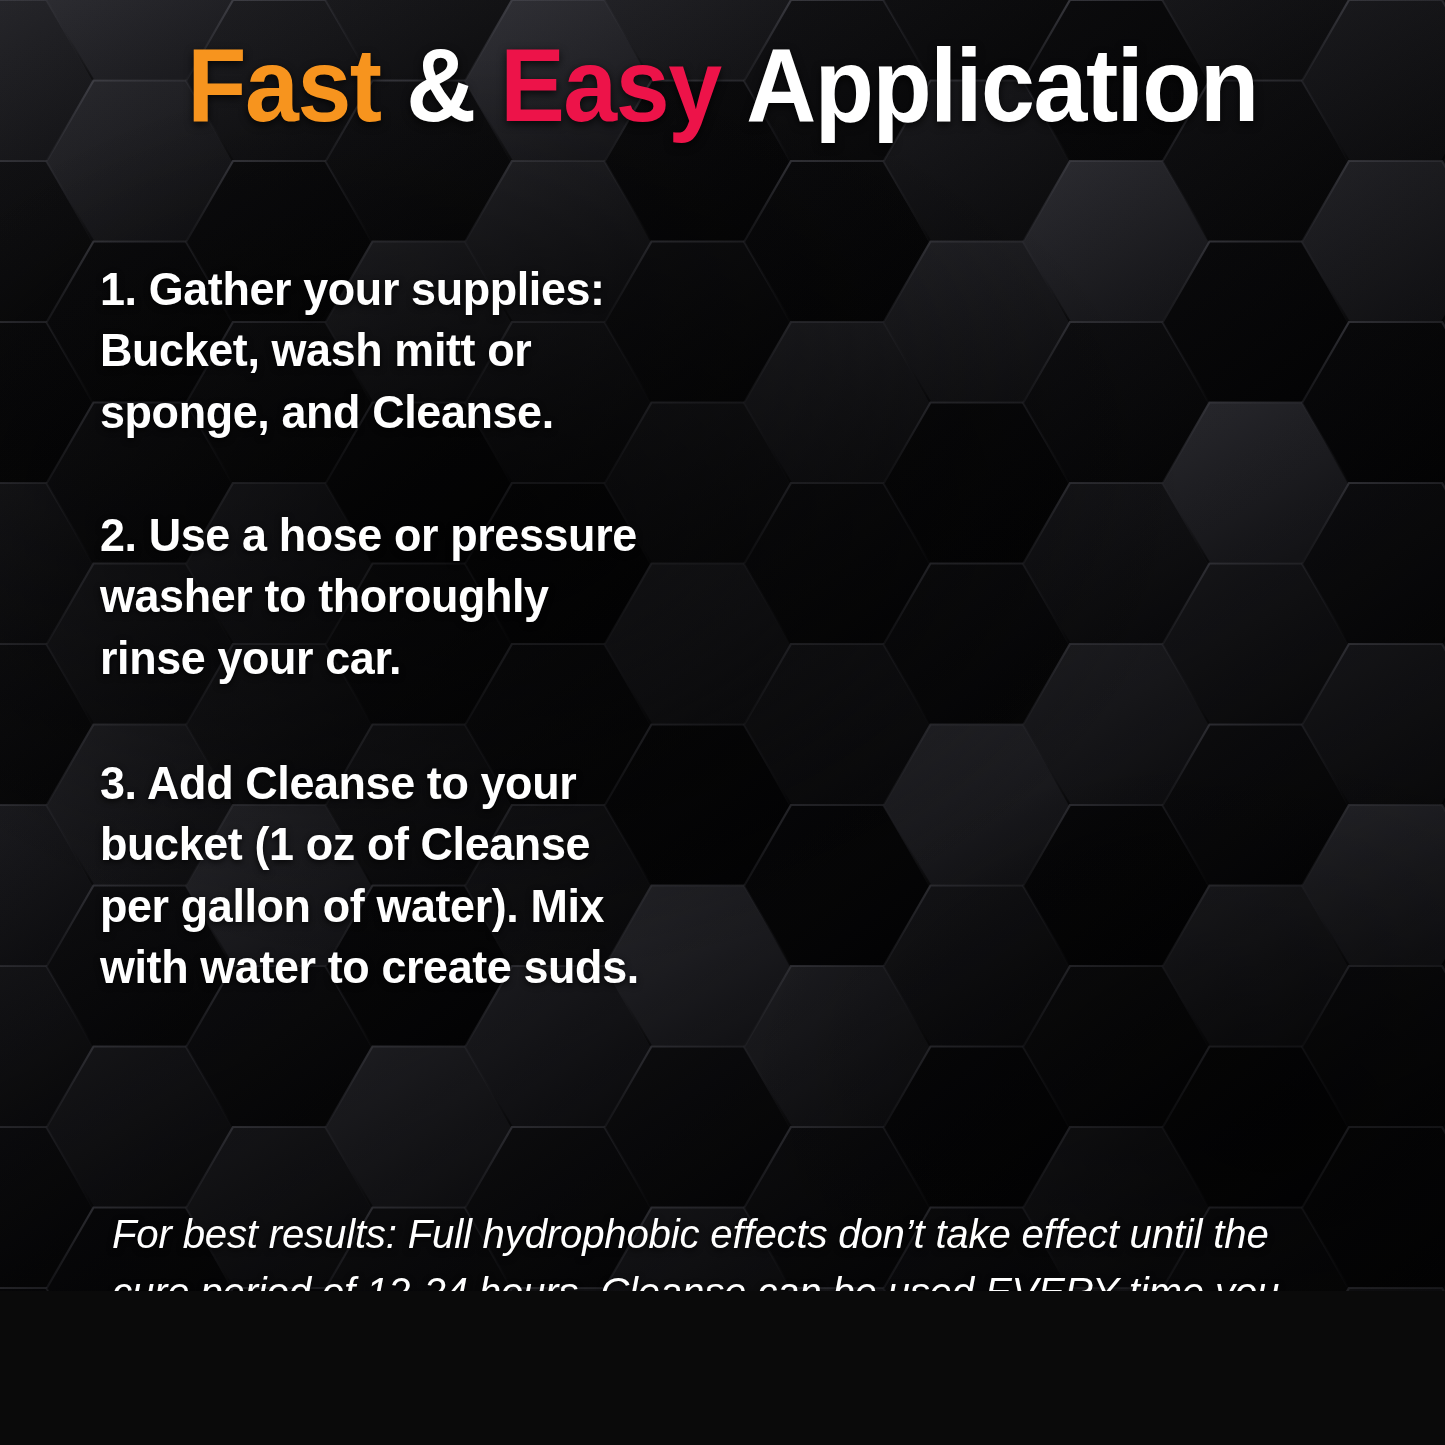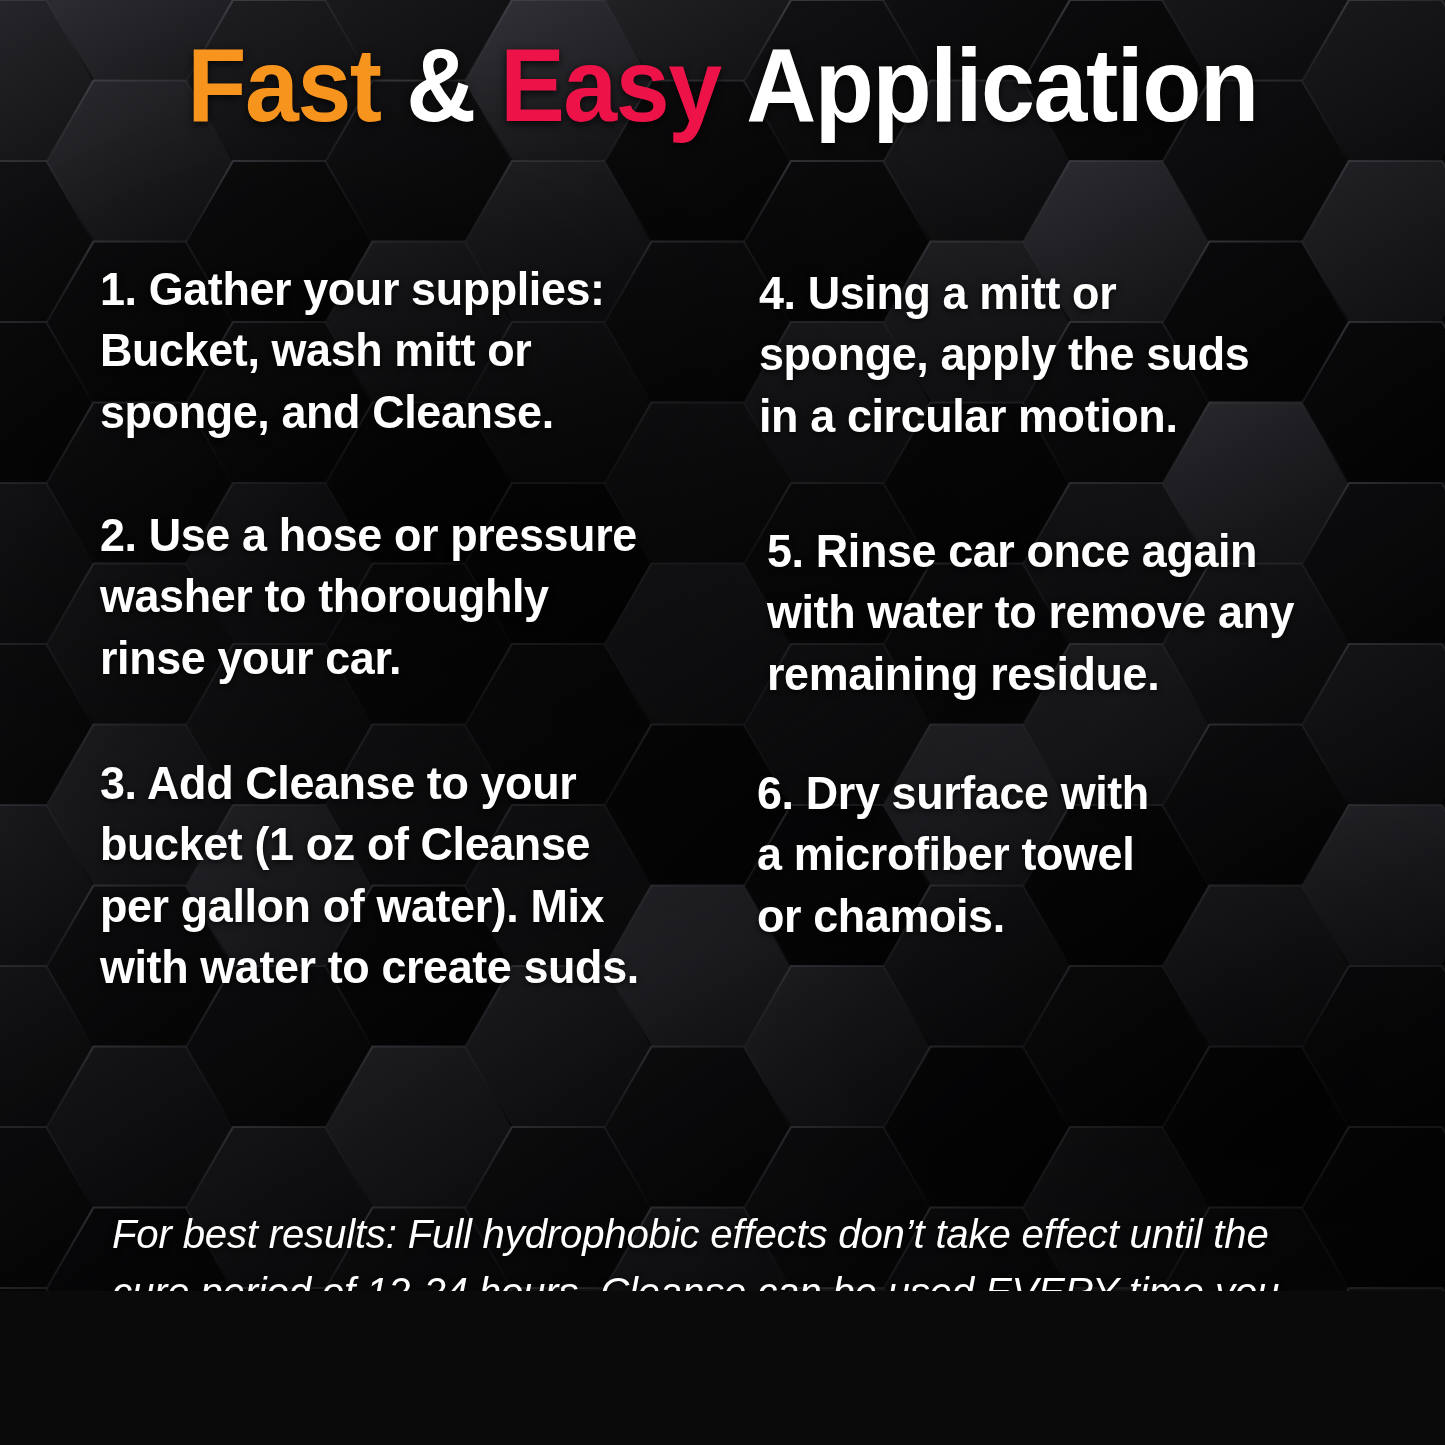--- a/index.html
+++ b/index.html
@@ -301,29 +301,18 @@
 Bucket, wash mitt or
 sponge, and Cleanse.</div>
         <div class="step s2" style="color: rgb(255, 255, 255);">2. Use a hose or pressure
 washer to thoroughly
 rinse your car.</div>
         <div class="step s3" style="color: rgb(255, 255, 255);">3. Add Cleanse to your
 bucket (1 oz of Cleanse
 per gallon of water). Mix
 with water to create suds.</div>
       </div>
-      <div class="col right">
-        <div class="step s4" style="color: rgb(255, 255, 255);">4. Using a mitt or
-sponge, apply the suds
-in a circular motion.</div>
-        <div class="step s5" style="color: rgb(255, 255, 255);">5. Rinse car once again
-with water to remove any
-remaining residue.</div>
-        <div class="step s6" style="color: rgb(255, 255, 255);">6. Dry surface with
-a microfiber towel
-or chamois.</div>
-      </div>
     </div>
 
     <div class="note" style="color: rgb(255, 255, 255);">For best results: Full hydrophobic effects don’t take effect until the cure period of 12-24 hours. Cleanse can be used EVERY time you wash your vehicle.</div>
 
   </div>
 </div>
 
 </body></html>

